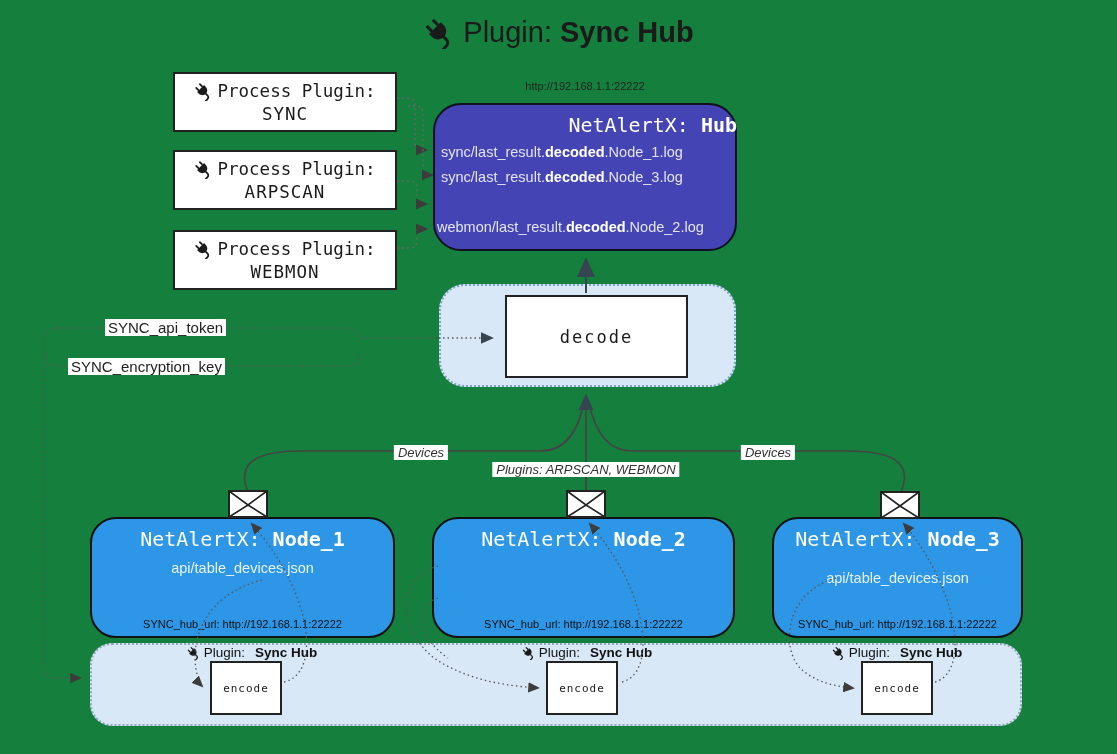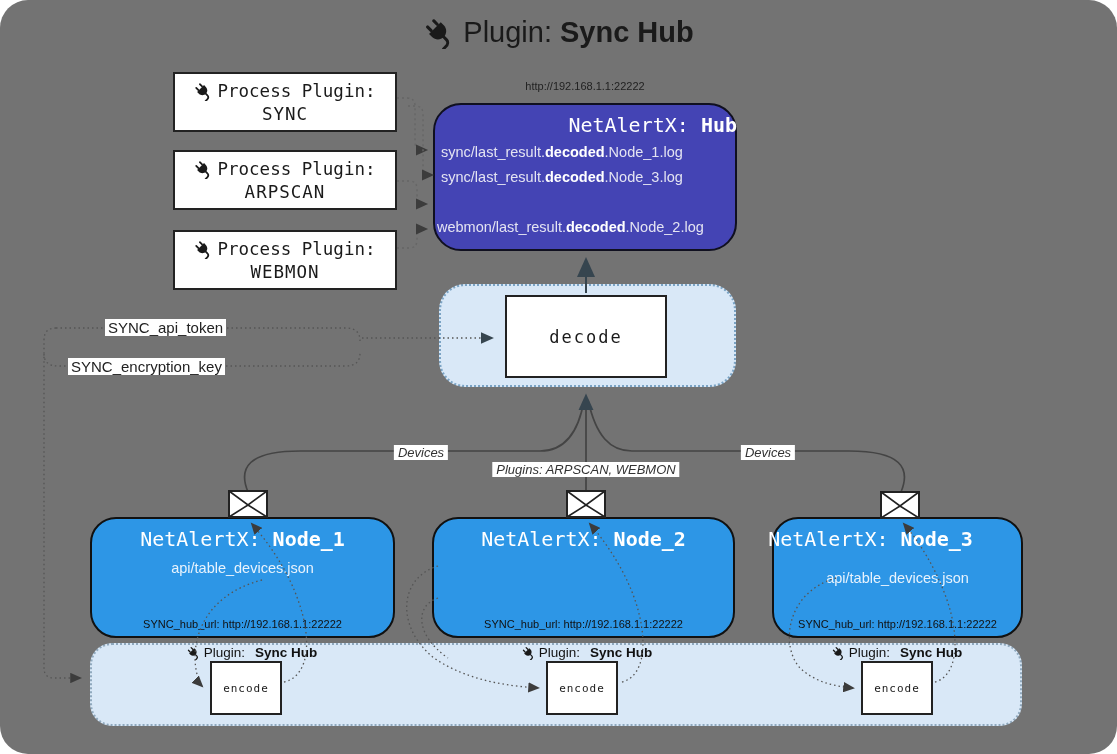--- a/index.html
+++ b/index.html
@@ -2,22 +2,22 @@
 <html style="--hub-fill: #4444b4; --node-fill: #2d96e6; --panel-fill: #d9e8f7; --panel-border: #7aa3c4; --arrow-dark: #36454f; --box-border: #222222;"><head>
 <meta charset="utf-8">
 <style>
   :root{
     --hub-fill:#4444b4; --hub-text:#e4e4f2; --node-fill:#2d96e6; --node-text:#e8f3fd;
     --panel-fill:#d9e8f7; --panel-border:#7aa3c4; --arrow-dark:#36454f; --line-gray:#555;
     --box-border:#222; --ink:#1a1a1a;
   }
   *{margin:0;padding:0;box-sizing:border-box;}
   html,body{background:#fff;}
-  .stage{position:relative;width:1117px;height:754px;background:#737373;overflow:hidden;
-         font-family:"Liberation Sans",sans-serif;color:var(--ink);border-radius:28px;}
+  .stage{position:relative;width:1117px;height:754px;background:#15803d;overflow:hidden;
+         font-family:"Liberation Sans",sans-serif;color:var(--ink);}
   .abs{position:absolute;}
   .mono{font-family:"DejaVu Sans Mono",monospace;}
   svg.overlay{position:absolute;left:0;top:0;width:1117px;height:754px;z-index:5;pointer-events:none;}
   .lvl1{z-index:2;} .lvl3{z-index:6;}
 
   .title{left:50%;top:16px;transform:translateX(-50%);display:flex;align-items:center;gap:8px;
          font-size:29px;color:var(--ink);white-space:nowrap;}
   .title b{font-weight:bold;}
   .plug{width:1em;height:1em;display:inline-block;vertical-align:-0.12em;}
 
@@ -36,21 +36,21 @@
 
   .tok{font-size:15px;color:#222;background:#fff;padding:0 3px;white-space:nowrap;z-index:6;}
 
   .edge-label{font-size:13px;color:#333;background:#fff;padding:0 4px;white-space:nowrap;
               transform:translateX(-50%);z-index:6;font-style:italic;}
 
   .dbox{background:#fff;border:2px solid var(--box-border);display:flex;align-items:center;
         justify-content:center;z-index:3;}
   .decode-wrap{left:439px;top:284px;width:297px;height:103px;background:var(--panel-fill);
                border:2px dotted var(--panel-border);border-radius:26px;z-index:1;}
-  .decode-box{left:505px;top:295px;width:162px;height:83px;font-size:17px;letter-spacing:2px;}
+  .decode-box{left:505px;top:295px;width:183px;height:83px;font-size:17px;letter-spacing:2px;}
 
   .node{top:517px;height:121px;background:var(--node-fill);border:2px solid #111;
         border-radius:26px;z-index:2;}
   .node-title{top:527px;text-align:center;font-size:20px;color:#fff;z-index:3;white-space:nowrap;}
   .node-file{text-align:center;font-size:14.5px;color:var(--node-text);z-index:3;white-space:nowrap;}
   .node-url{text-align:center;font-size:11px;color:#111;z-index:3;white-space:nowrap;}
 
   .bar{left:90px;top:643px;width:932px;height:83px;background:var(--panel-fill);
        border:2px dotted #8fa8bd;border-radius:22px;z-index:1;}
   .bar-label{top:645px;transform:translateX(-50%);display:flex;align-items:center;gap:3px;
@@ -192,21 +192,21 @@
   <div class="abs node-file" style="left:90px;width:305px;top:560px">api/table_devices.json</div>
   <div class="abs node-url" style="left:90px;width:305px;top:618px">SYNC_hub_url: http://192.168.1.1:22222</div>
 
   <div class="abs node" style="left:432px;width:303px"></div>
   <div class="abs node-title mono" style="left:432px;width:303px">
     <span>NetAlertX:</span> <b>Node_2</b>
   </div>
   <div class="abs node-url" style="left:432px;width:303px;top:618px">SYNC_hub_url: http://192.168.1.1:22222</div>
 
   <div class="abs node" style="left:772px;width:251px"></div>
-  <div class="abs node-title mono" style="left:745px;width:251px">
+  <div class="abs node-title mono" style="left:772px;width:251px">
     <span>NetAlertX:</span> <b>Node_3</b>
   </div>
   <div class="abs node-file" style="left:772px;width:251px;top:570px">api/table_devices.json</div>
   <div class="abs node-url" style="left:772px;width:251px;top:618px">SYNC_hub_url: http://192.168.1.1:22222</div>
 
   <div class="abs bar"></div>
 
   <div class="abs bar-label" style="left:252px">
     <svg class="plug" style="width:14px;height:14px">
         <use href="#plug"></use>

